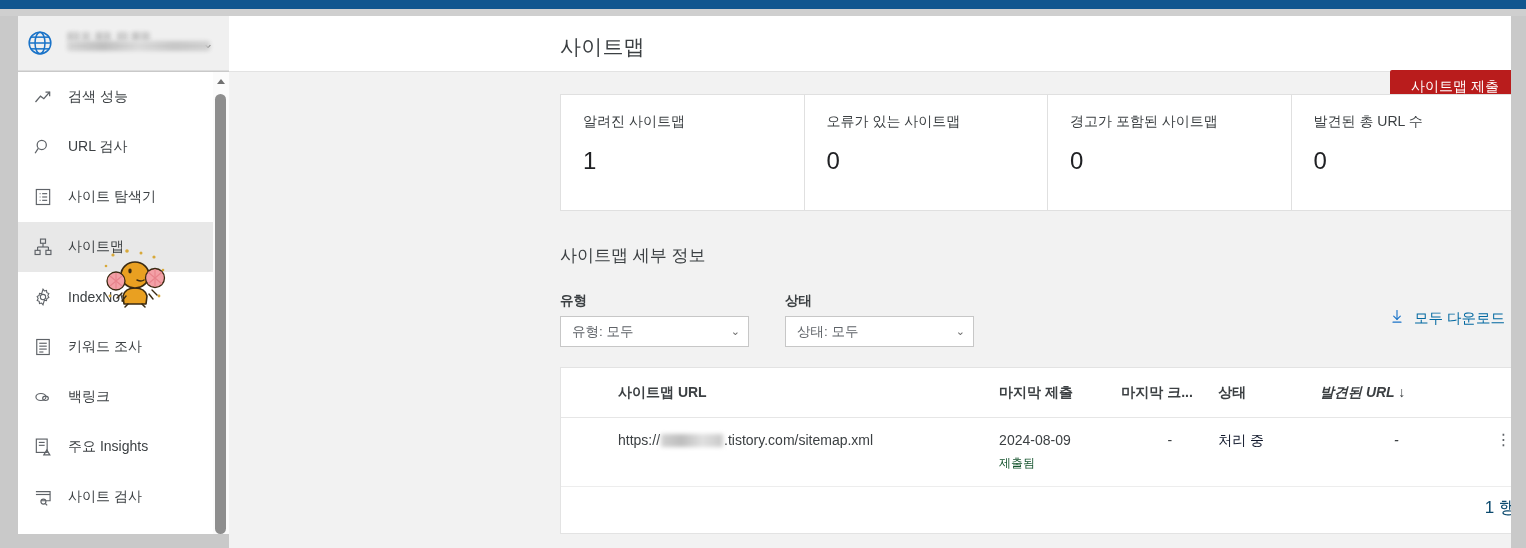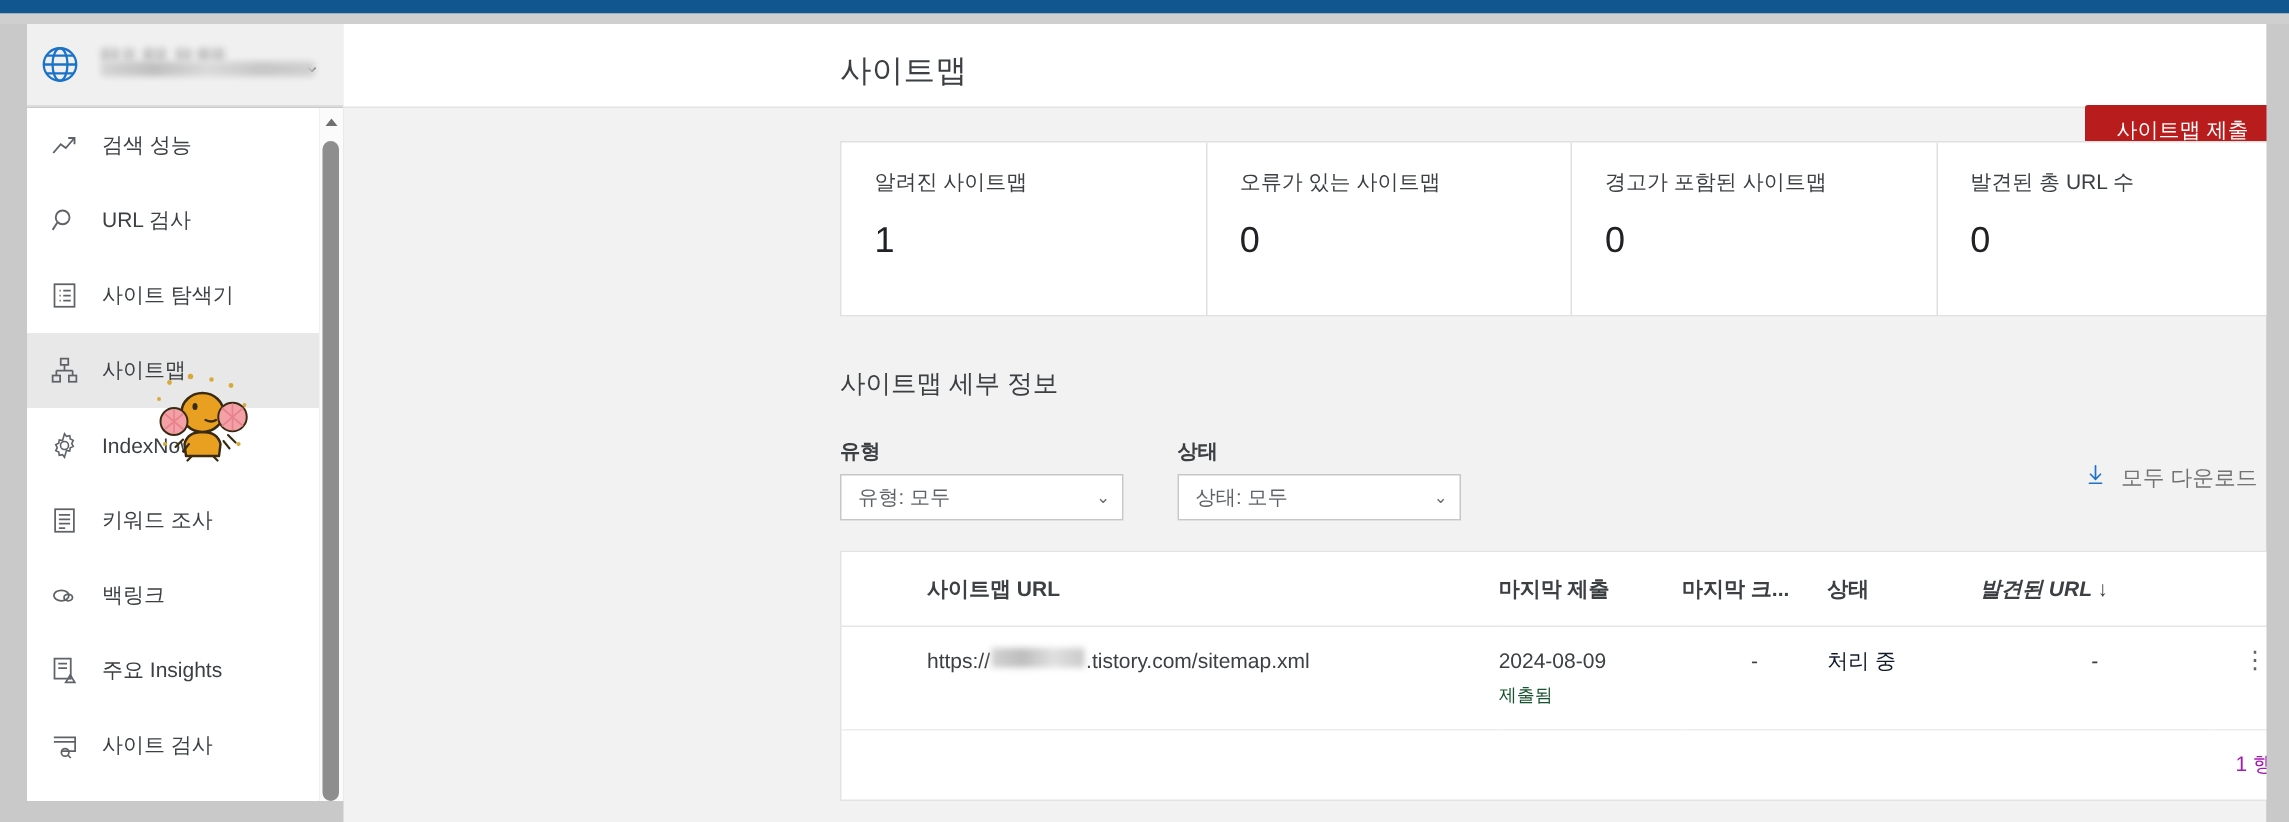--- a/index.html
+++ b/index.html
@@ -179,21 +179,21 @@
     cursor: pointer;
   }
   .select .sel-val { flex: 1 1 auto; }
   .select .sel-chev { color: #6b6b6b; font-size: 11px; }
   .download {
     position: absolute; left: 1160px; top: 292px;
     display: flex; align-items: center; gap: 9px;
     cursor: pointer;
   }
   .download .dl-icon { color: #1a73c8; font-size: 17px; line-height: 1; }
-  .download .dl-text { font-size: 14.5px; color: #737373; }
+  .download .dl-text { font-size: 14.5px; color: #0369a1; }
   
   .table-card {
     position: absolute; left: 331px; top: 351px;
     width: 975px; height: 167px;
     background: #ffffff;
     border: 1px solid #e3e3e3;
   }
   table.sitemaps {
     width: 100%; border-collapse: collapse; table-layout: fixed;
   }
@@ -212,37 +212,37 @@
   .col-url   { width: 430px; padding-left: 57px !important; }
   .col-sub   { width: 120px; }
   .col-size  { width: 95px; text-align: center; }
   .col-state { width: 100px; }
   .col-found { width: 150px; text-align: center; font-style: italic; }
   .col-menu  { width: 60px; text-align: center; }
   th.col-size, th.col-found { text-align: left; }
   th.col-size { padding-left: 2px; }
   th.col-found { padding-left: 28px; }
   td.col-size { padding-left: 0; }
-  .url-cell { display: flex; white-space: nowrap; }
+  .url-cell { display: flex; align-items: center; white-space: nowrap; }
   .url-blur {
     display: inline-block; width: 62px; height: 13px; margin: 0 1px;
     background: linear-gradient(90deg,#d2d2d2,#bdbdbd,#e0e0e0,#c9c9c9);
     filter: blur(2px);
     vertical-align: middle;
   }
   .sub-date { white-space: nowrap; }
   .sub-note { font-size: 12px; color: #14532d; margin-top: 7px; }
   .state-link { color: #0f172a; }
   .kebab {
     color: #5f6368; font-size: 16px; line-height: 1; letter-spacing: 0;
     cursor: pointer; user-select: none;
   }
   .table-footer {
     position: absolute; right: 18px; bottom: 14px;
-    font-size: 14px; color: #a21caf;
+    font-size: 17px; color: #0c4a6e;
   }
   
   .right-strip {
     position: absolute; right: 0; top: 16px; width: 15px; height: 532px;
     background: #c9c9c9;
   }
 </style>
 </head>
 <body>
 

